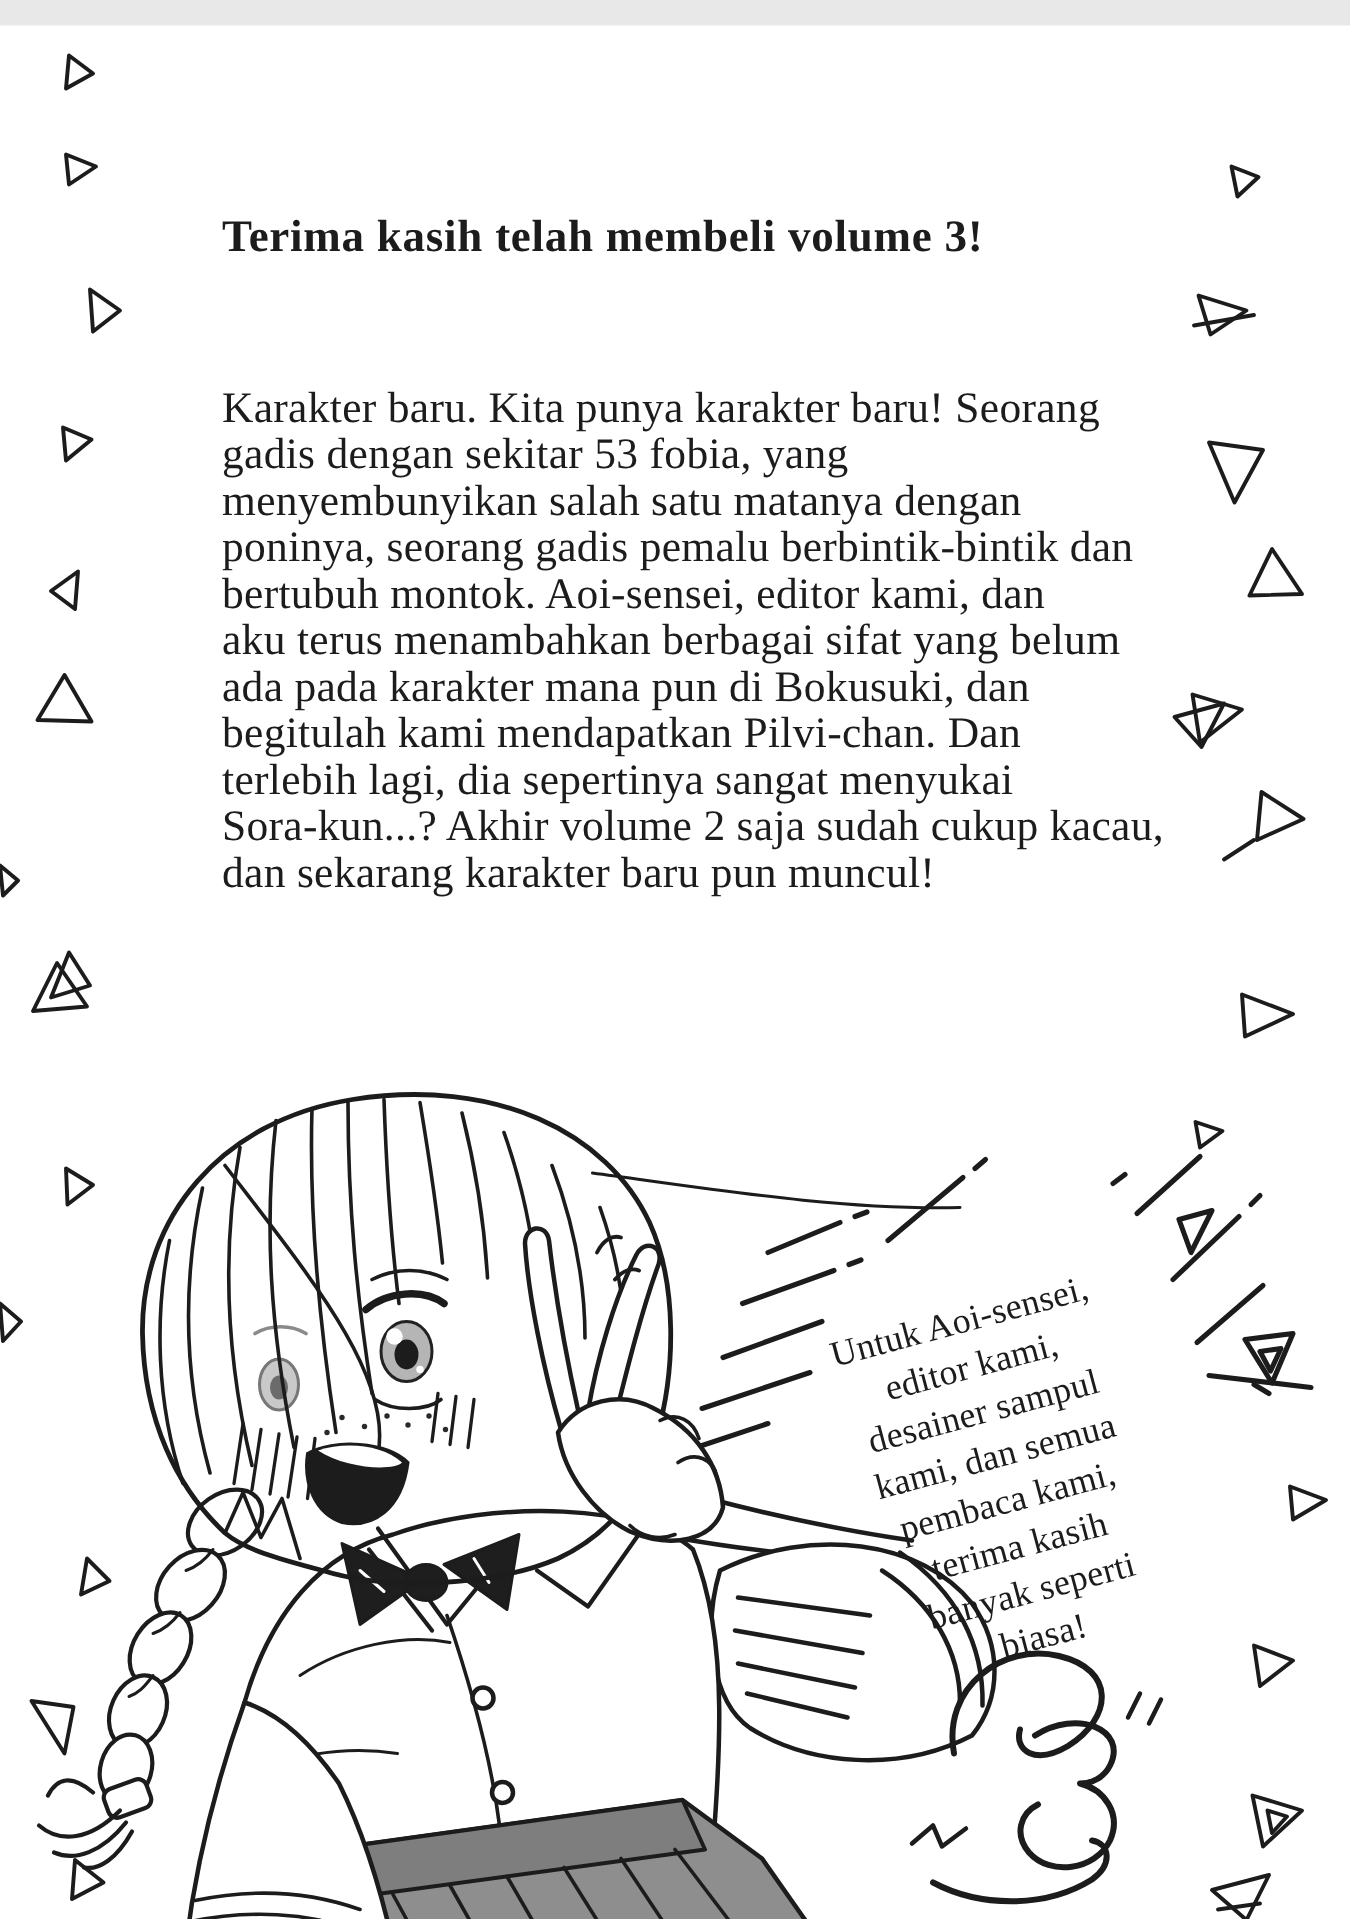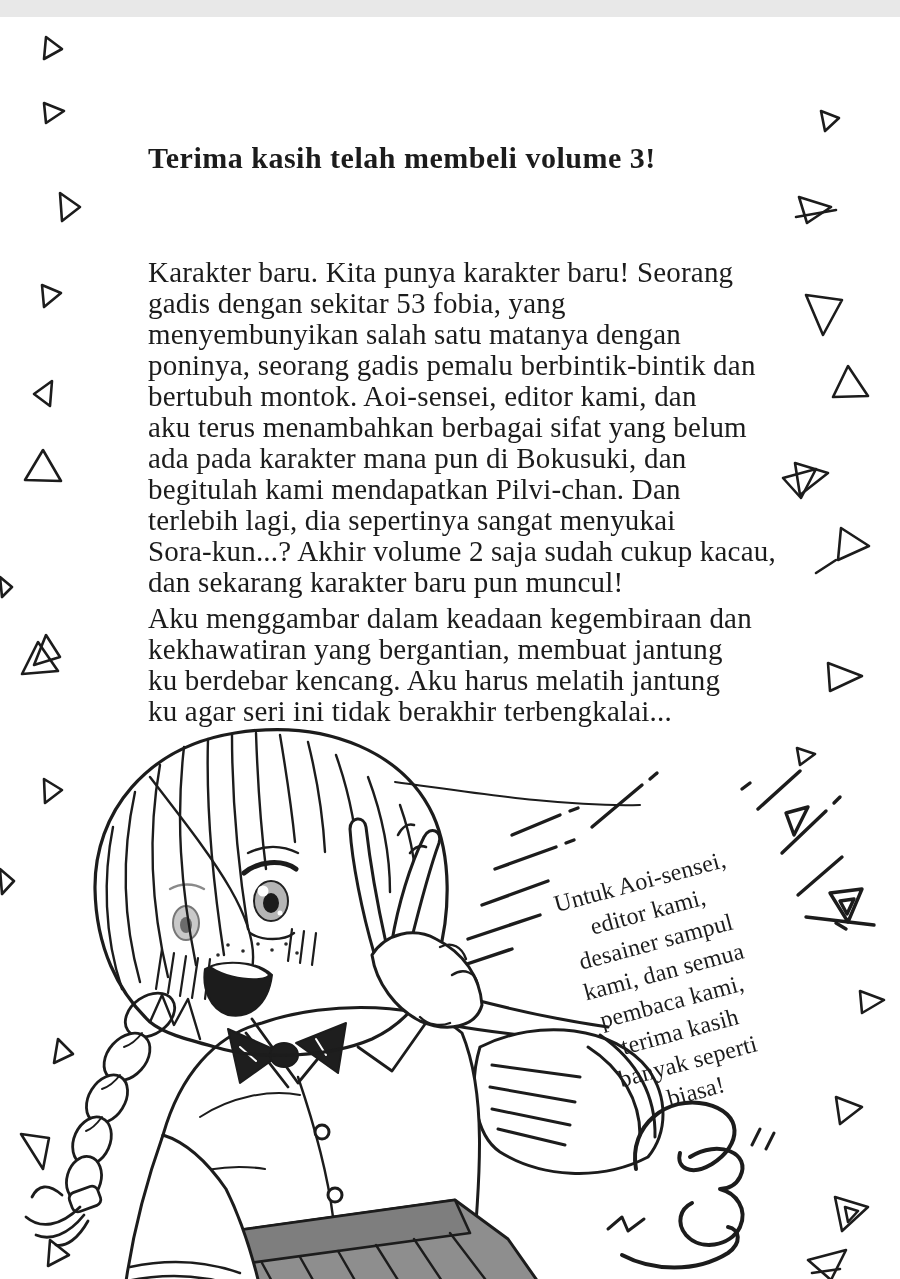--- a/index.html
+++ b/index.html
@@ -260,24 +260,20 @@
 menyembunyikan salah satu matanya dengan
 poninya, seorang gadis pemalu berbintik-bintik dan
 bertubuh montok. Aoi-sensei, editor kami, dan
 aku terus menambahkan berbagai sifat yang belum
 ada pada karakter mana pun di Bokusuki, dan
 begitulah kami mendapatkan Pilvi-chan. Dan
 terlebih lagi, dia sepertinya sangat menyukai
 Sora-kun...? Akhir volume 2 saja sudah cukup kacau,
 dan sekarang karakter baru pun muncul!</div>
 
-  <div class="abs para p2">Aku menggambar dalam keadaan kegembiraan dan
-kekhawatiran yang bergantian, membuat jantung
-ku berdebar kencang. Aku harus melatih jantung
-ku agar seri ini tidak berakhir terbengkalai...</div>
 
   <div class="abs thanks">Untuk Aoi-sensei,
 editor kami,
 desainer sampul
 kami, dan semua
 pembaca kami,
 terima kasih
 banyak seperti
 biasa!</div>
 

